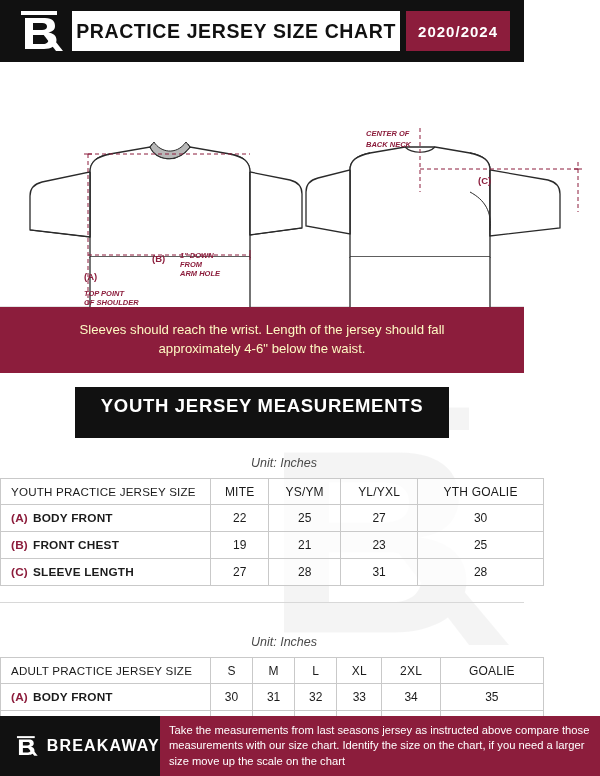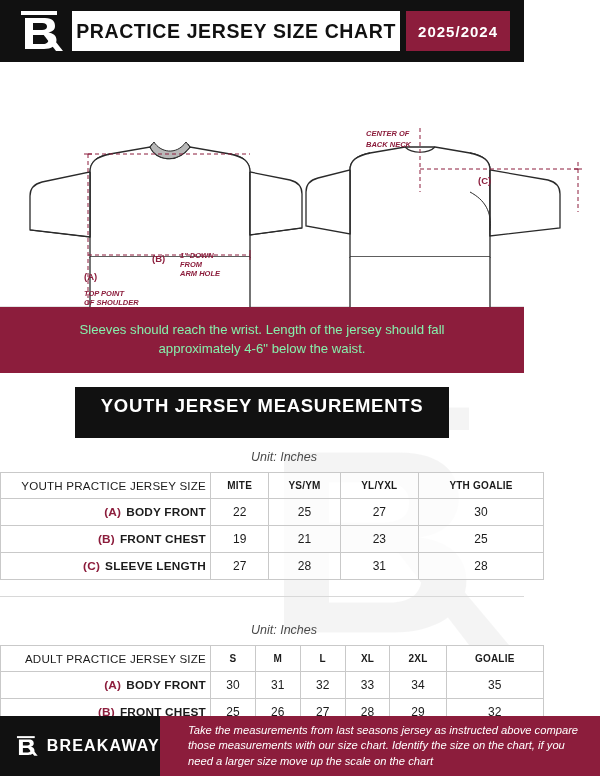--- a/index.html
+++ b/index.html
@@ -56,21 +56,21 @@
     position: relative;
     height: 245px;
     background: #ffffff;
     border-bottom: 1px solid #e3e3e3;
   }
   .illus svg { position:absolute; top:0; left:0; }
 
   
   .note-bar {
     background: #8c1d3c;
-    color: #86efac;
+    color: #fef9c3;
     padding: 13px 40px 15px 40px;
     text-align: center;
     font-size: 13.2px;
     line-height: 1.45;
     height: 66px;
   }
 
   
   .section {
     position: relative;
@@ -84,51 +84,51 @@
     font-weight: bold;
     letter-spacing: 0.7px;
     padding: 8px 26px 21px 26px;
     text-align: center;
   }
   .unit-line {
     text-align: center;
     font-size: 12.5px;
     color: #4a4a4a;
     font-style: italic;
-    margin: 12px 0 8px 0;
+    margin: 18px 0 8px 0;
     padding-left: 44px;
   }
 
   
   table {
     width: 544px;
     margin: 0 auto;
     border-collapse: collapse;
     background: rgba(255,255,255,0.75);
   }
   th, td {
     border: 1px solid #c9c9c9;
     height: 26px;
     font-size: 12px;
     color: #1b1b1b;
     text-align: center;
     padding: 2px 4px;
   }
   th.rowhead, td.rowhead {
-    text-align: right;
+    text-align: left;
     padding-left: 10px;
     font-size: 11.6px;
     letter-spacing: 0.2px;
   }
   thead th {
     font-weight: normal;
     font-size: 11.6px;
     letter-spacing: 0.2px;
   }
-  thead th.sizecol { font-weight: bold; font-size: 10px; }
+  thead th.sizecol { font-weight: normal; font-size: 12px; }
   tbody td.rowhead { font-weight: bold; font-size: 11.8px; }
   .tag { color: #8c1d3c; font-weight: bold; margin-right: 5px; }
   tbody td { height: 27px; }
   .youth-table thead th.rowhead { width: 210px; }
   .adult-table thead th.rowhead { width: 210px; }
 
   .sep {
     width: 100%; height: 1px; background: #d8d8d8;
     margin-top: 16px;
   }
@@ -164,24 +164,23 @@
     font-size: 16px;
     font-weight: bold;
     letter-spacing: 1.2px;
   }
   .footer-text {
     flex: 1;
     background: #8c1d3c;
     color: #ffffff;
     font-size: 11.2px;
     line-height: 1.38;
-    padding: 7px 10px 7px 28px;
+    padding: 7px 10px 7px 9px;
     display: flex;
     align-items: center;
-    font-style: italic;
   }
 </style>
 </head>
 <body>
 
 <div class="page">
 
   <div class="header">
     <div class="logo-mark">
       <svg width="54" height="46" viewBox="0 0 54 46">
@@ -190,21 +189,21 @@
           <path d="M10 10 L30 10 C38 10 40 14 40 18 C40 22 37 24 33 24.5 C38 25 41.5 27.5 41.5 32 C41.5 38 36 41 29 41 L10 41 Z
                    M18 15 L18 22 L27 22 C30.5 22 32 20.5 32 18.5 C32 16.2 30.3 15 27.3 15 Z
                    M18 27 L18 36 L28 36 C31.8 36 33.6 34.2 33.6 31.5 C33.6 28.8 31.6 27 28 27 Z"></path>
           <path d="M33 24 L48 43 L41 43 L28 26 Z"></path>
         </g>
       </svg>
     </div>
     <div class="header-title-box">
       <span class="header-title">PRACTICE JERSEY SIZE CHART</span>
     </div>
-    <div class="season-box">2025/2024</div>
+    <div class="season-box">2020/2024</div>
   </div>
 
   <div class="illus">
     <svg width="600" height="245" viewBox="0 0 600 245">
 
       <g>
 
         <path d="M90 110 C90 100 96 95 110 92 L150 85
                  C156 98 176 103 190 85
                  L230 92 C244 95 250 100 250 110

